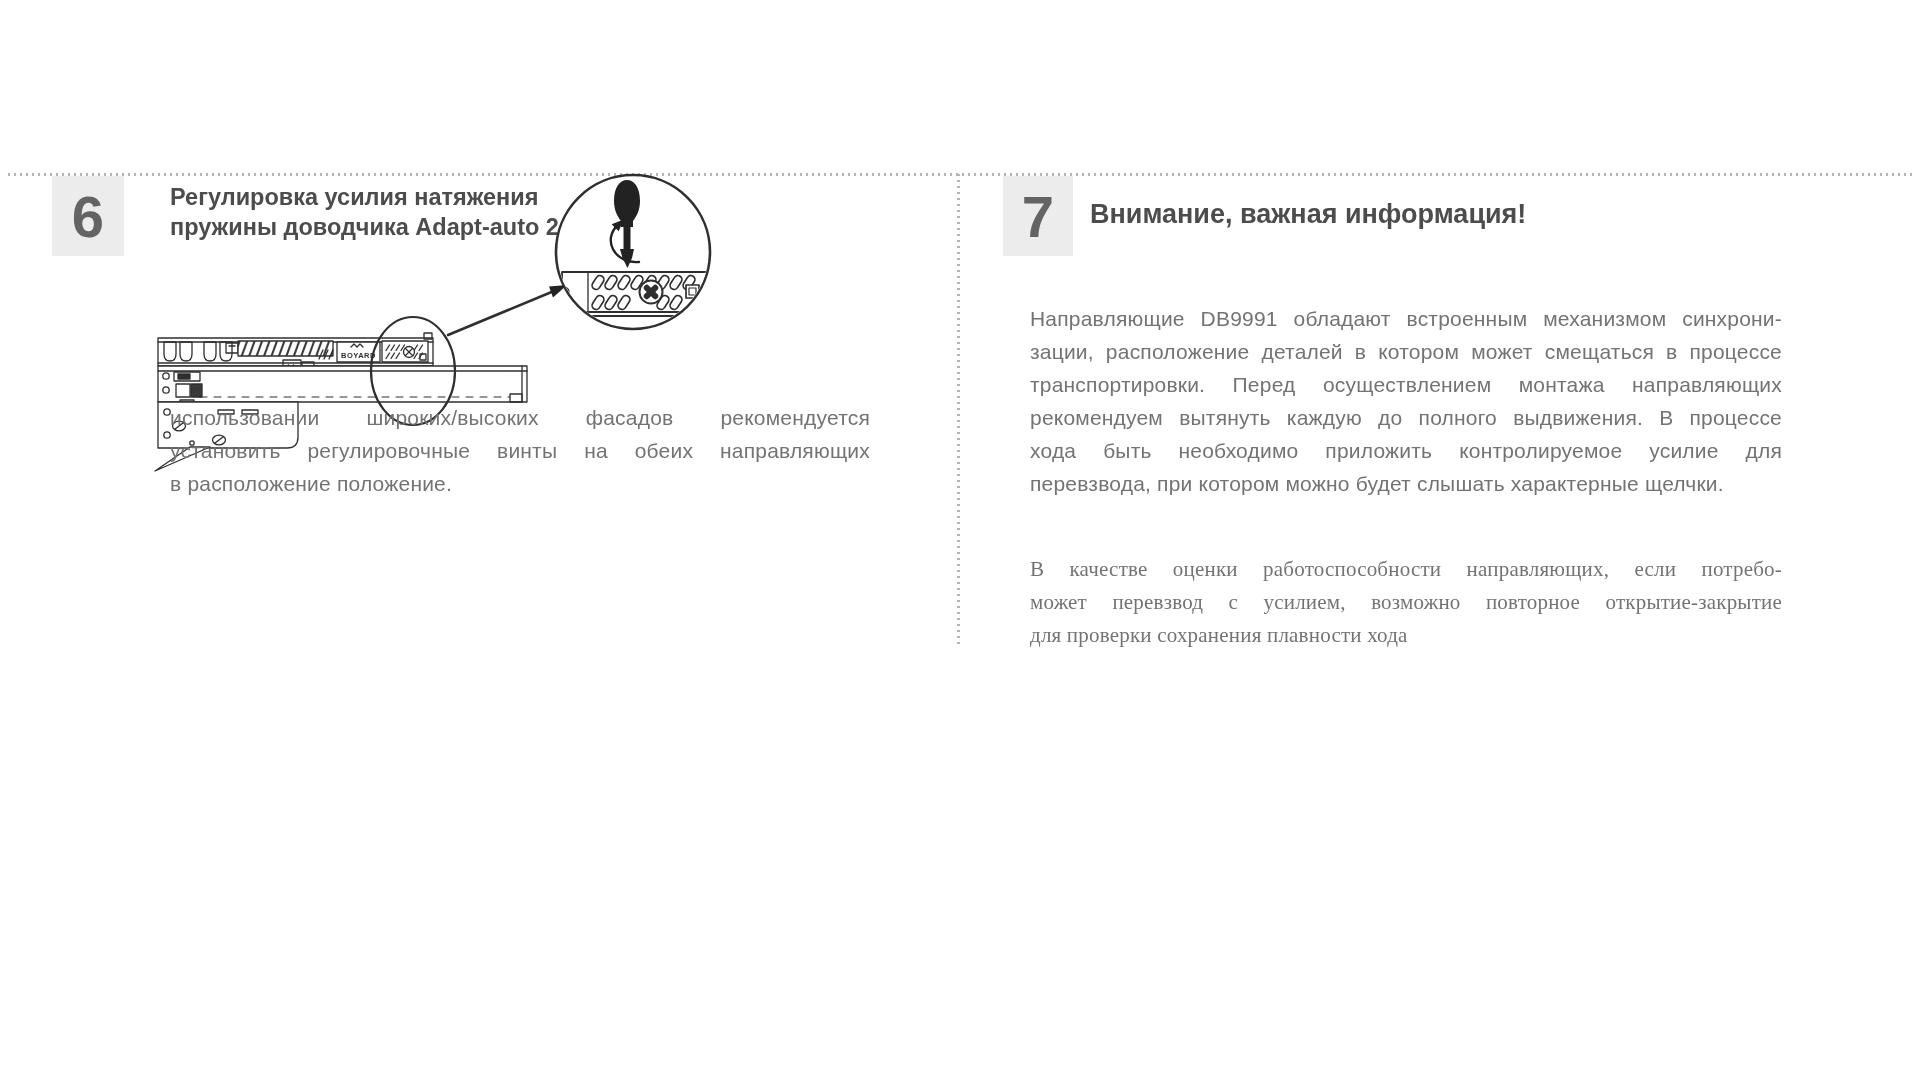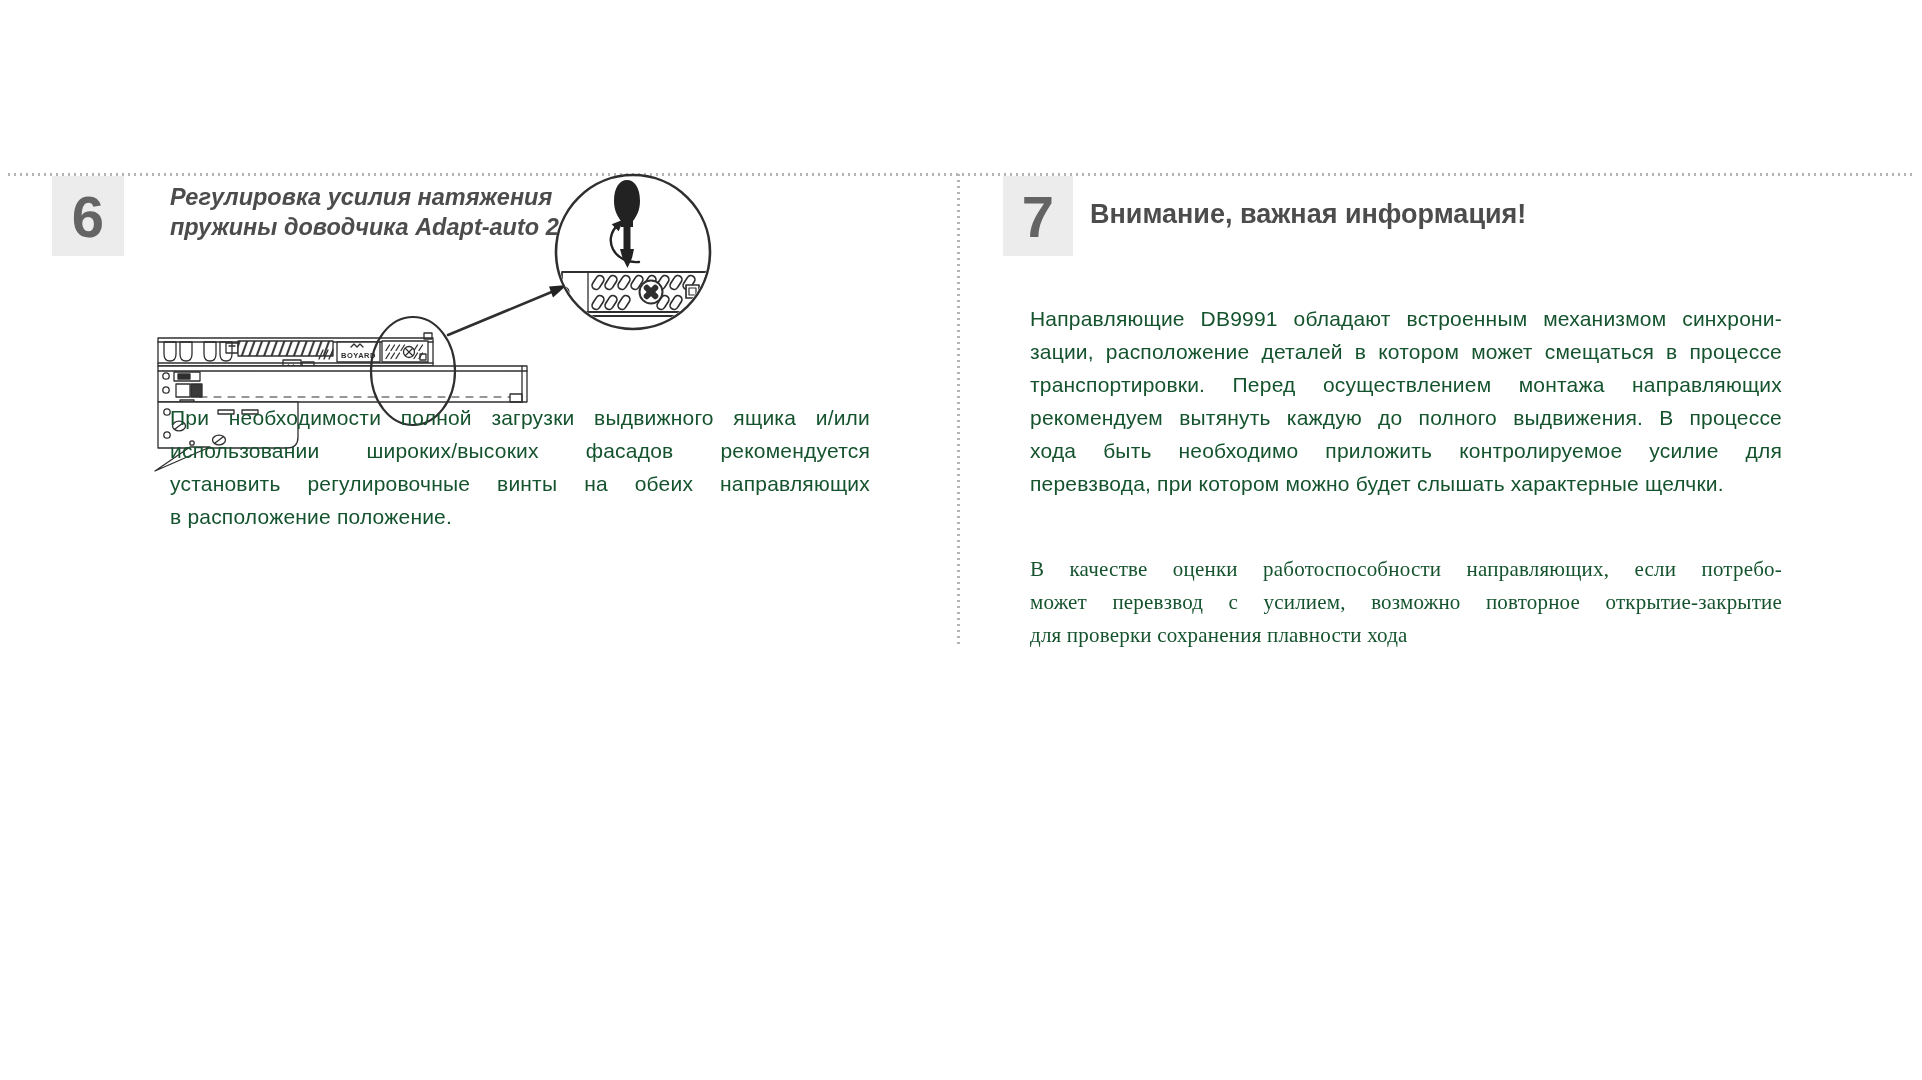--- a/index.html
+++ b/index.html
@@ -10,42 +10,42 @@
   .v-divider{position:absolute;left:957px;top:174px;width:3px;height:474px;
         background:repeating-linear-gradient(180deg,#b5b5b5 0 2px,transparent 2px 6px);}
   .badge{position:absolute;width:72px;height:80px;background:#ececec;
         display:flex;align-items:center;justify-content:center;
         font-size:58px;font-weight:700;color:#646464;}
   .badge6{left:52px;top:176px;}
   .badge7{left:1003px;top:176px;width:70px;}
   .sec-title{position:absolute;font-weight:700;color:#4c4c4c;}
   .title6{left:170px;top:182px;font-size:23.5px;line-height:30px;}
   .title7{left:1090px;top:198px;font-size:27px;line-height:32px;}
-  .para{position:absolute;font-size:21px;line-height:33px;color:#14532d;letter-spacing:0.2px;}
+  .para{position:absolute;font-size:21px;line-height:33px;color:#737373;letter-spacing:0.2px;}
   .para .line{text-align:justify;text-align-last:justify;white-space:normal;}
   .para .line.last{text-align-last:left;}
   .para6{left:170px;top:401px;width:700px;}
   .para7a{left:1030px;top:302px;width:752px;}
   .para7b{left:1030px;top:553px;width:752px;font-family:Liberation Serif, serif;}
   .diagram{position:absolute;left:130px;top:163px;width:700px;height:320px;}
   svg{display:block;}
 </style>
 </head>
 <body>
 
 <div class="page">
 
   <div class="h-divider"></div>
   <div class="v-divider"></div>
 
   <section>
     <div class="badge badge6">
       <span>6</span>
     </div>
-    <h2 class="sec-title title6" style="margin:0;font-style:italic;">
+    <h2 class="sec-title title6" style="margin:0;">
       <span>Регулировка усилия натяжения</span><br>
       <span>пружины доводчика Adapt-auto 2.0</span>
     </h2>
 
     <div class="diagram">
       <svg width="700" height="320" viewBox="0 0 700 320">
         <defs>
           <pattern id="hatchBand" patternUnits="userSpaceOnUse" width="7" height="22" patternTransform="rotate(20)">
             <rect width="7" height="22" fill="#ffffff"></rect>
             <line x1="3" y1="0" x2="3" y2="22" stroke="#3a3a3a" stroke-width="2.1"></line>
@@ -187,21 +187,20 @@
             <g>
               <path d="M509,99 C484,101 472,76 488,62" fill="none" stroke="#222" stroke-width="2.4"></path>
               <polygon points="493.6,56.4 488.7,68.3 481.7,61.3" fill="#222" stroke="none"></polygon>
             </g>
           </g>
         </g>
       </svg>
     </div>
 
     <div class="para para6">
-      <div class="line">При необходимости полной загрузки выдвижного ящика и/или</div>
       <div class="line">использовании широких/высоких фасадов рекомендуется</div>
       <div class="line">установить регулировочные винты на обеих направляющих</div>
       <div class="line last">в расположение положение.</div>
     </div>
   </section>
 
   <section>
     <div class="badge badge7">
       <span>7</span>
     </div>

